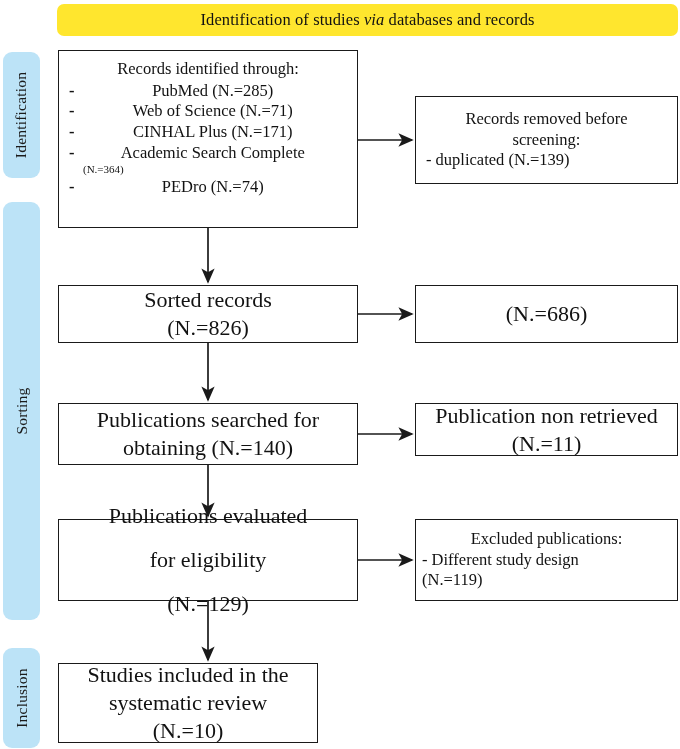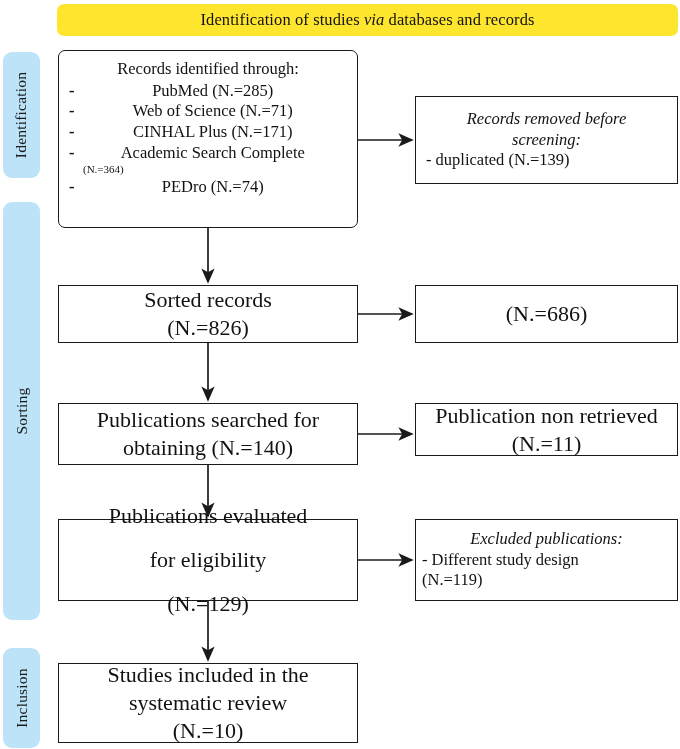--- a/index.html
+++ b/index.html
@@ -79,29 +79,29 @@
   }
   .box .line {
     font-size: 22px;
     line-height: 1.26;
     white-space: nowrap;
   }
   .box.center .line { text-align: center; }
   .box.listbox { justify-content: flex-start; }
 
   
-  #box-identified     { left: 58px;  top: 50px;  width: 300px; height: 178px; padding: 8px 10px 6px 10px; border-radius: 7px; }
+  #box-identified     { left: 58px;  top: 50px;  width: 300px; height: 178px; padding: 8px 10px 6px 10px; }
   #box-removed        { left: 415px; top: 96px;  width: 263px; height: 88px;  padding: 6px 10px; }
   #box-sorted         { left: 58px;  top: 285px; width: 300px; height: 58px;  padding: 4px 8px; }
   #box-excluded-rec   { left: 415px; top: 285px; width: 263px; height: 58px;  padding: 4px 8px; }
   #box-searched       { left: 58px;  top: 403px; width: 300px; height: 62px;  padding: 4px 8px; }
   #box-nonretrieved   { left: 415px; top: 403px; width: 263px; height: 53px;  padding: 4px 8px; }
   #box-evaluated      { left: 58px;  top: 519px; width: 300px; height: 82px;  padding: 4px 8px; gap: 16px; }
   #box-excluded-pub   { left: 415px; top: 519px; width: 263px; height: 82px;  padding: 5px 6px; }
-  #box-included       { left: 58px;  top: 663px; width: 300px; height: 80px;  padding: 0 8px; }
+  #box-included       { left: 58px;  top: 663px; width: 260px; height: 80px;  padding: 0 8px; }
 
   
   .box-heading {
     font-size: 16.5px;
     text-align: center;
     line-height: 1.25;
     margin-bottom: 1px;
     white-space: nowrap;
   }
   .bullet-row {
@@ -121,21 +121,20 @@
     font-size: 11px;
     line-height: 1.255;
     padding-left: 14px;
     white-space: nowrap;
   }
   .hdr2 {
     font-size: 16.5px;
     line-height: 1.25;
     text-align: center;
     white-space: nowrap;
-    font-style: italic;
   }
   .plain-row {
     font-size: 16.5px;
     line-height: 1.255;
     white-space: nowrap;
   }
 
   
   #arrows {
     position: absolute;

